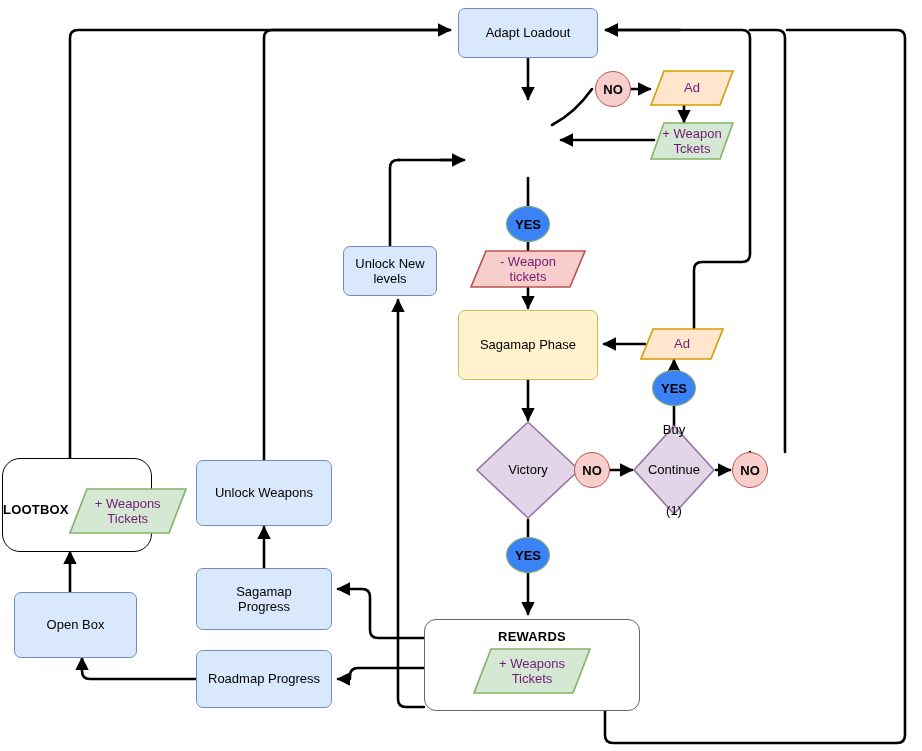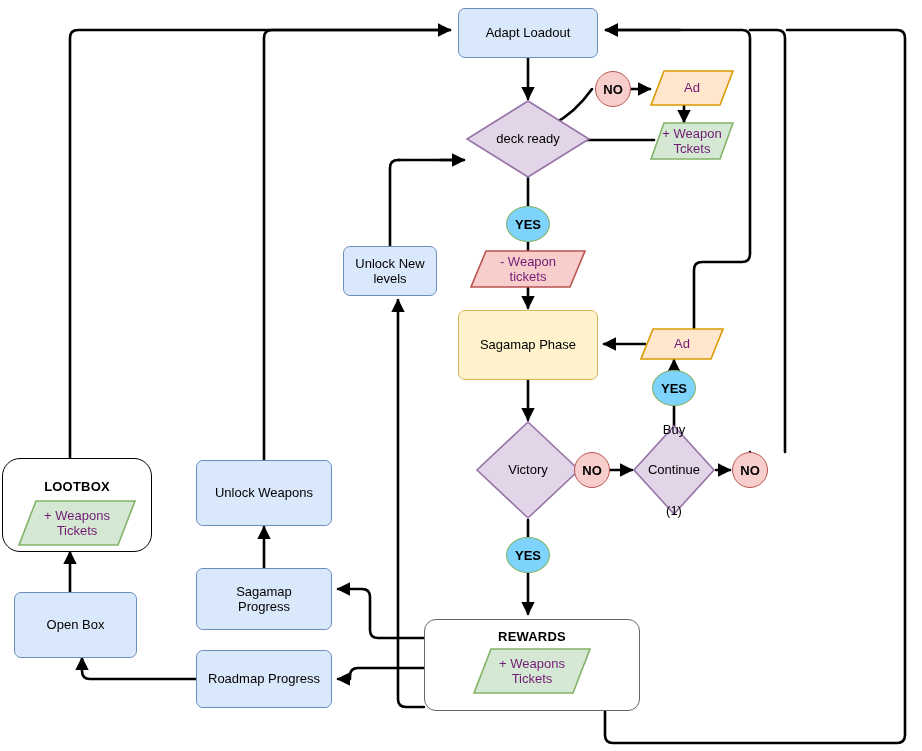--- a/index.html
+++ b/index.html
@@ -48,22 +48,22 @@
     border-color: #6c8ebf;
   }
   .yellow {
     background: #fff2cc;
     border-color: #d6b656;
   }
   .plainbox {
     background: #ffffff;
     border: 1.6px solid #000000;
     border-radius: 18px;
-    flex-direction: column;
-    justify-content: center;
+    flex-direction: row;
+    justify-content: space-between;
   }
   .containerbox {
     background: #ffffff;
     border: 1.2px solid #666666;
     border-radius: 12px;
     flex-direction: column;
     justify-content: flex-start;
     z-index: 2;
   }
   .container-title {
@@ -115,21 +115,21 @@
     display: flex;
     align-items: center;
     justify-content: center;
     font-weight: bold;
     font-size: 13px;
     color: #000;
     z-index: 4;
     box-sizing: border-box;
   }
   .badge-yes {
-    background: #7dd3fc;
+    background: #3b82f6;
     border-color: #82b366;
   }
   .badge-no {
     background: #f8cecc;
     border-color: #b85450;
   }
 </style>
 </head>
 <body>
 
@@ -207,26 +207,20 @@
       <path d="M 680 30 L 606 30" marker-end="url(#arrow)"></path>
 
       <path d="M 440 160 L 464 160" marker-end="url(#arrow)"></path>
     </g>
   </svg>
 
   <div class="node rrect blue" style="left:458px; top:8px; width:140px; height:50px;">
     <span>Adapt Loadout</span>
   </div>
 
-  <div class="node diamond" style="left:465px; top:99px; width:126px; height:80px;">
-    <svg class="dshape" width="126" height="80" viewBox="0 0 126 80">
-      <polygon points="63,2 124,40 63,78 2,40" fill="#e1d5e7" stroke="#9673a6" stroke-width="1.6"></polygon>
-    </svg>
-    <span class="dlabel">deck ready</span>
-  </div>
 
   <div class="badge badge-no" style="left:595px; top:71px; width:36px; height:36px;">
     <span>NO</span>
   </div>
 
   <div class="para" style="left:650px; top:70px; width:84px; height:36px;">
     <svg width="84" height="36" viewBox="0 0 84 36">
       <polygon points="14,1 83,1 70,35 1,35" fill="#ffe6cc" stroke="#d79b00" stroke-width="1.6"></polygon>
     </svg>
     <span class="plabel">Ad</span>

